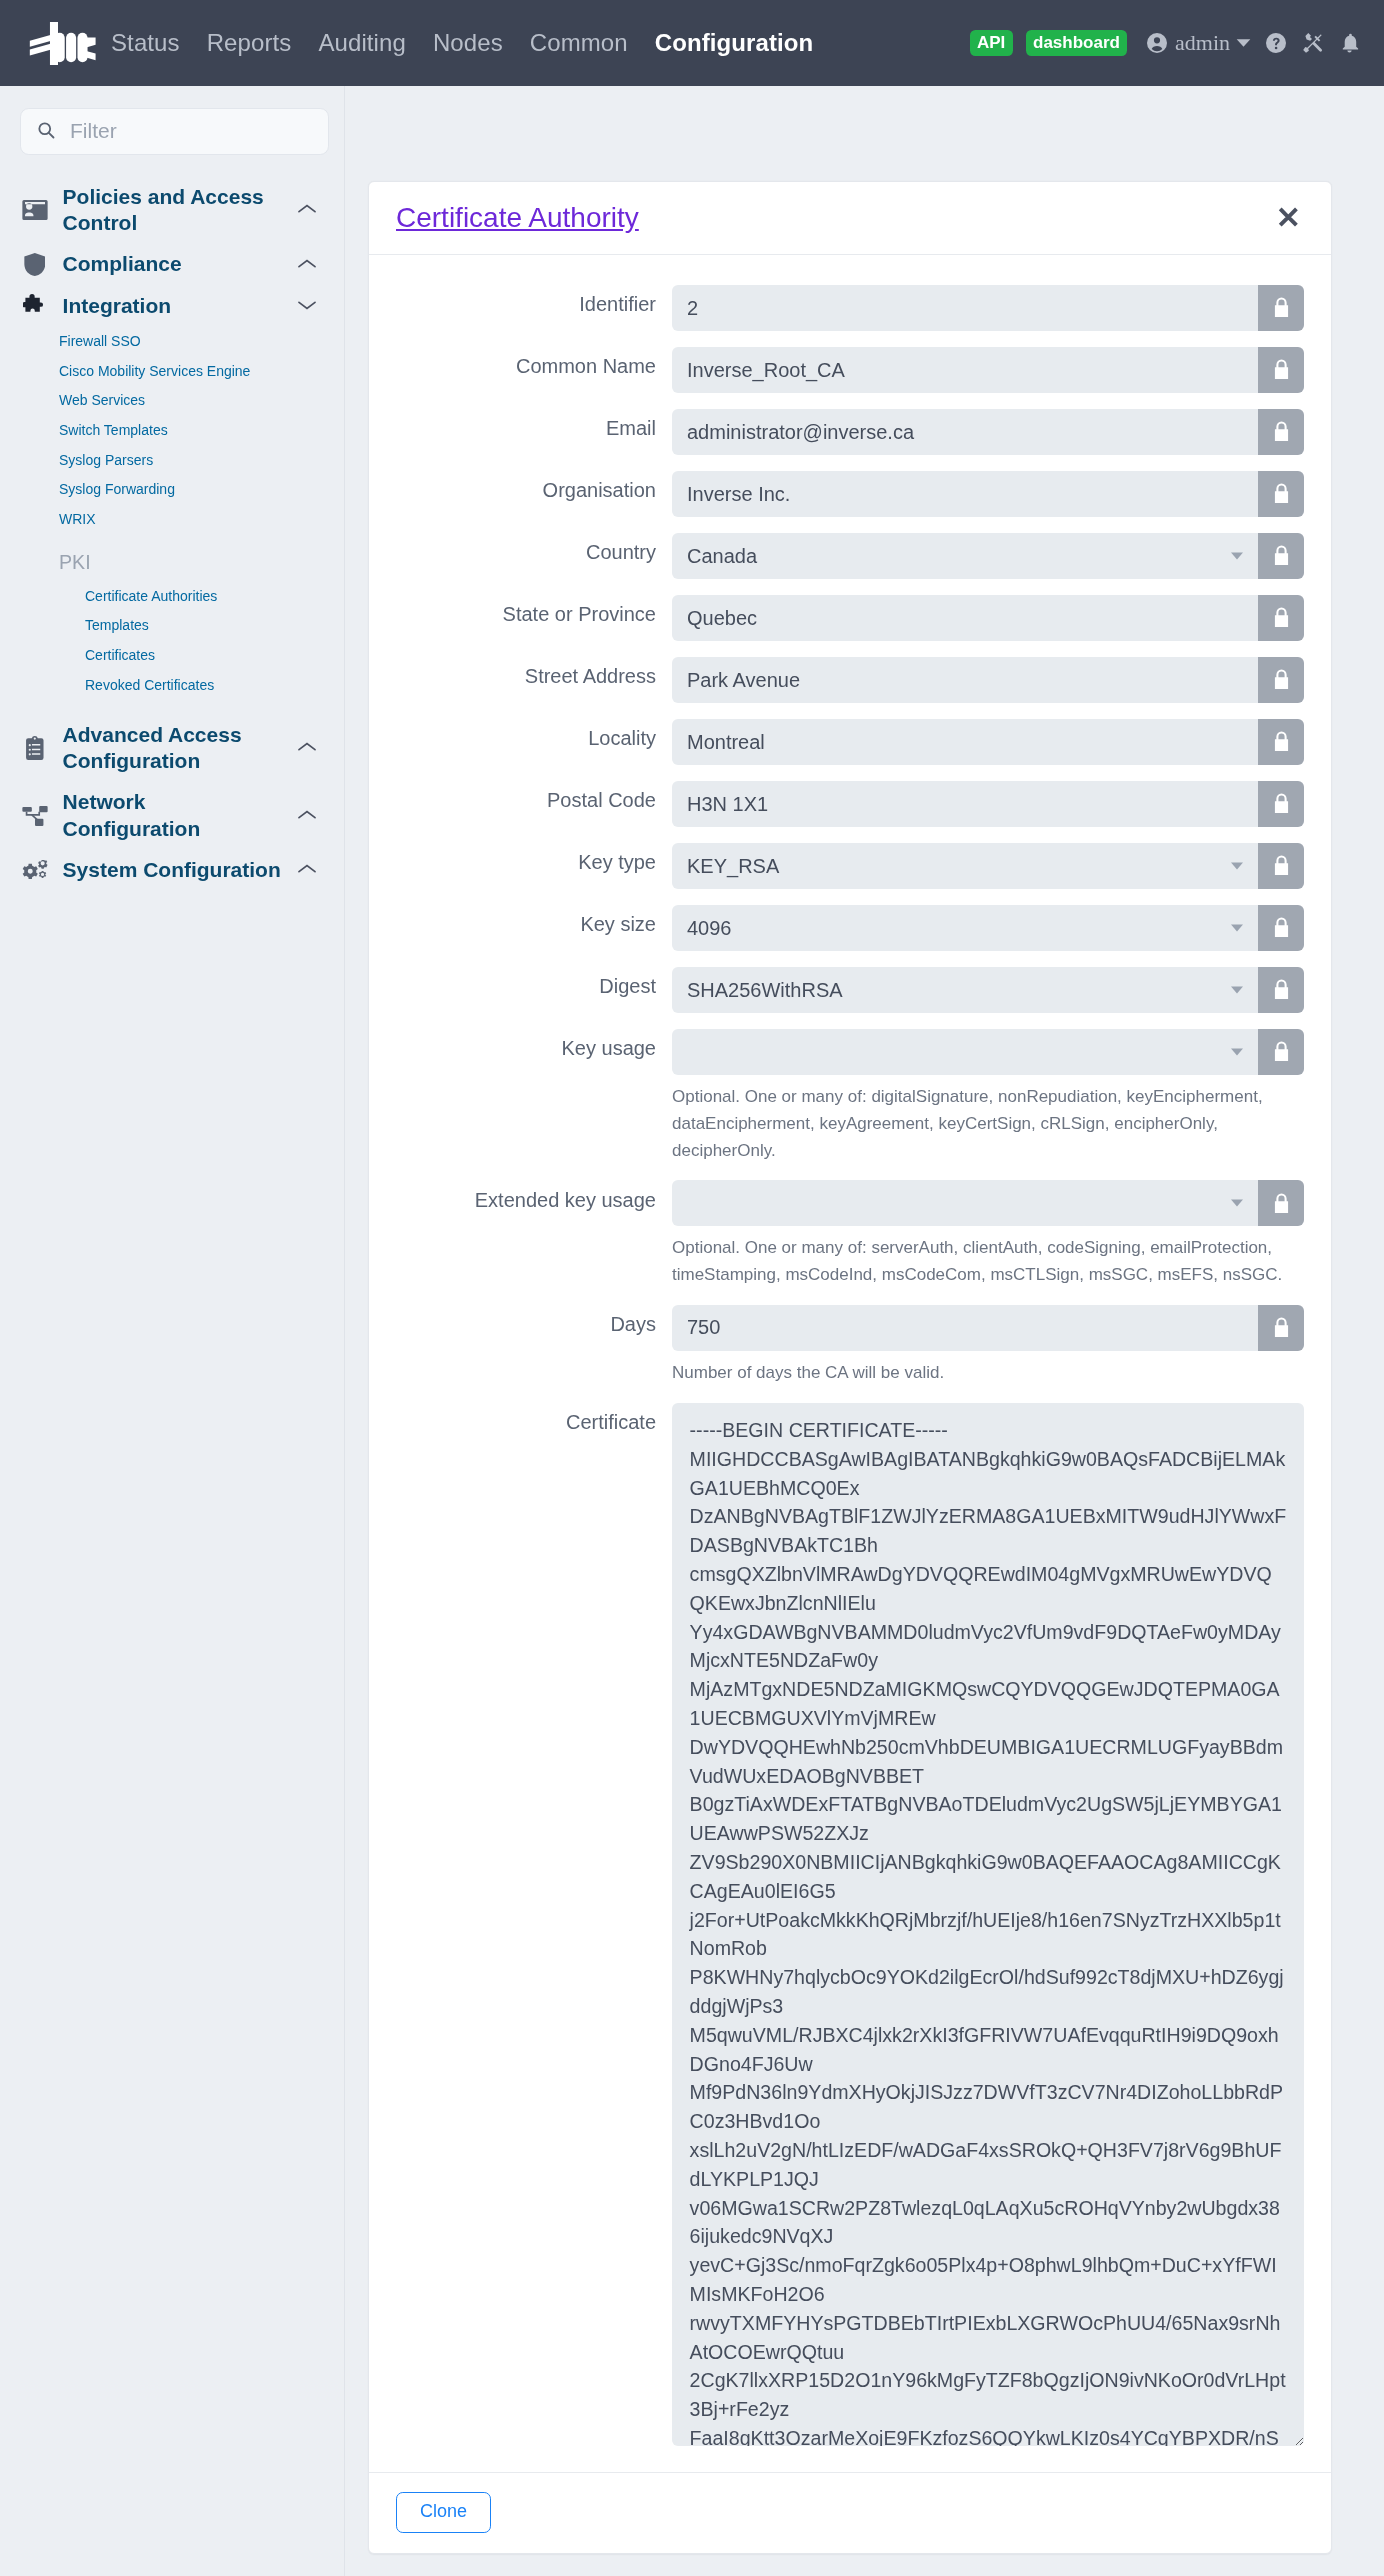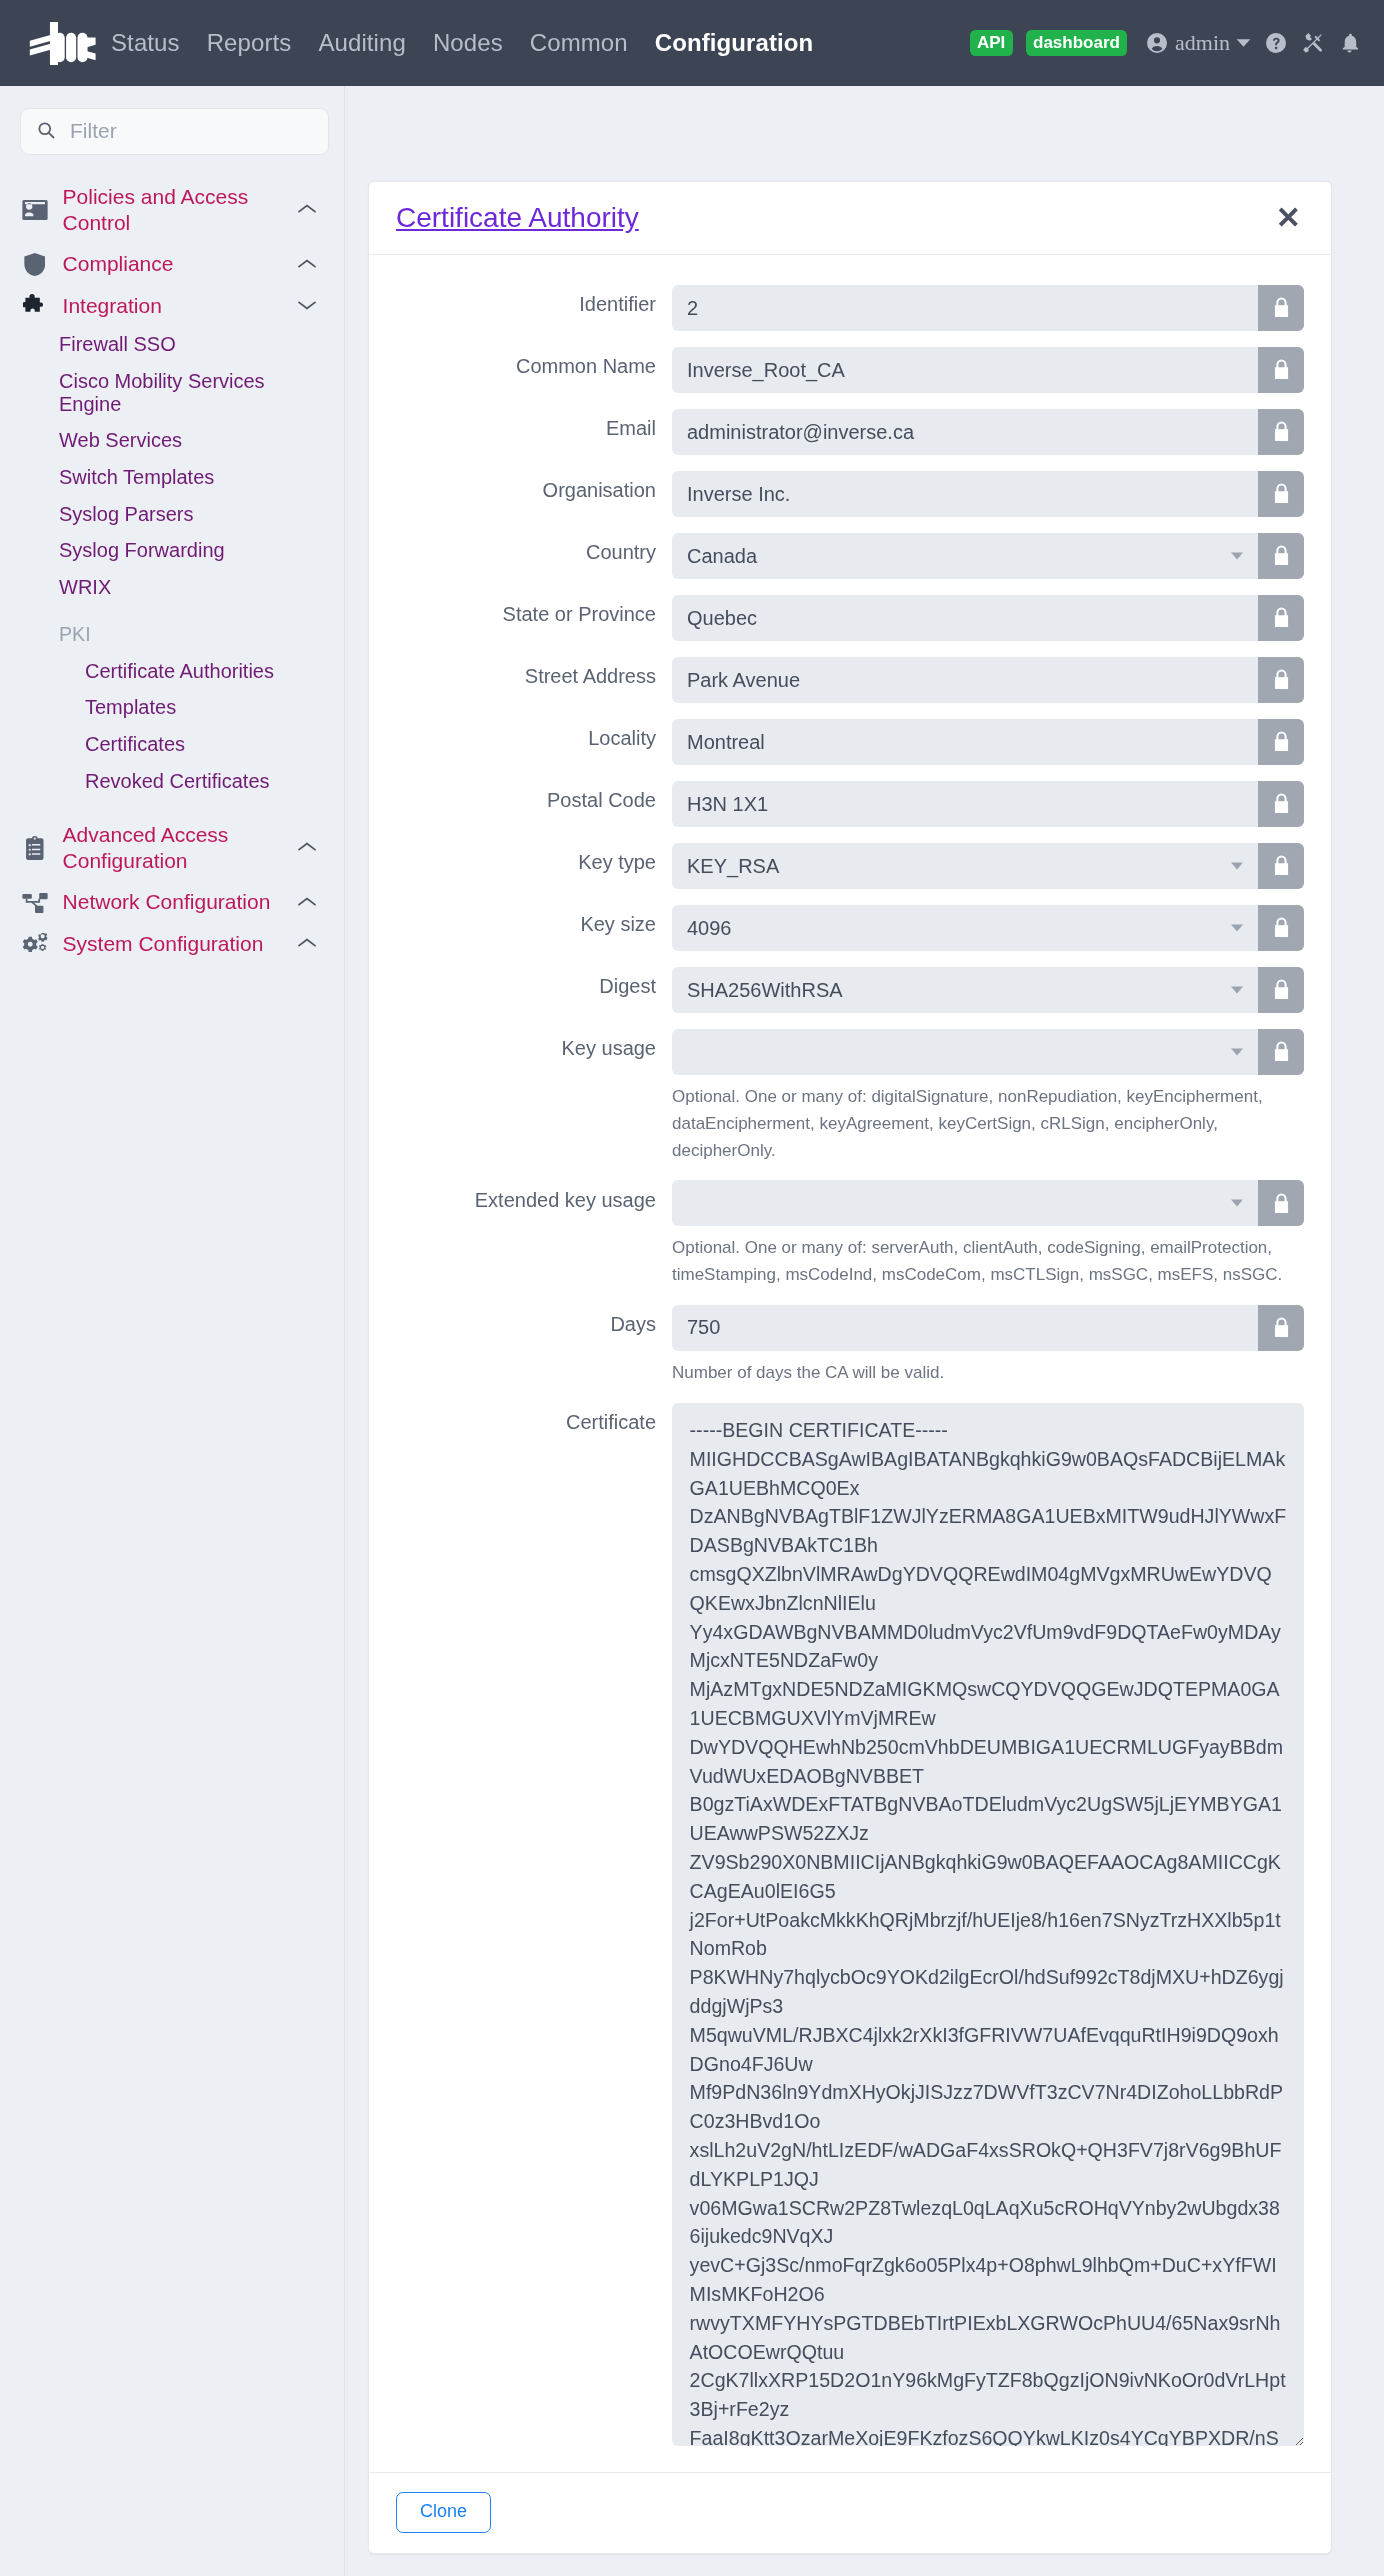--- a/index.html
+++ b/index.html
@@ -81,28 +81,28 @@
   }
   .filter-input::placeholder { color: #9aa3b0; }
 
   .grp {
     display: flex; align-items: center;
     padding: 7.4px 27px 7.4px 21.6px;
     cursor: pointer; gap: 15px;
   }
   .grp-ico { width: 26px; flex:0 0 26px; display:flex; justify-content:center; }
   .grp-label {
-    font-size: 21px; font-weight: 400; color: #be185d;
+    font-size: 21px; font-weight: 700; color: #0c4a6e;
     line-height: 1.26; flex: 1;
   }
   .chev { flex: 0 0 auto; }
 
   .leaf {
     padding: 6.8px 16px 6.8px 59px;
-    font-size: 20px; color: #701a75; cursor: pointer;
+    font-size: 14px; color: #0369a1; cursor: pointer;
   }
   .leaf.indent { padding-left: 85px; }
   .section-label {
     padding: 17.6px 16px 6.8px 59px;
     font-size: 19.6px; color: #9aa3b0;
   }
 
   
   .main { flex: 1; padding: 95px 53px 0 23px; }
   .card {

